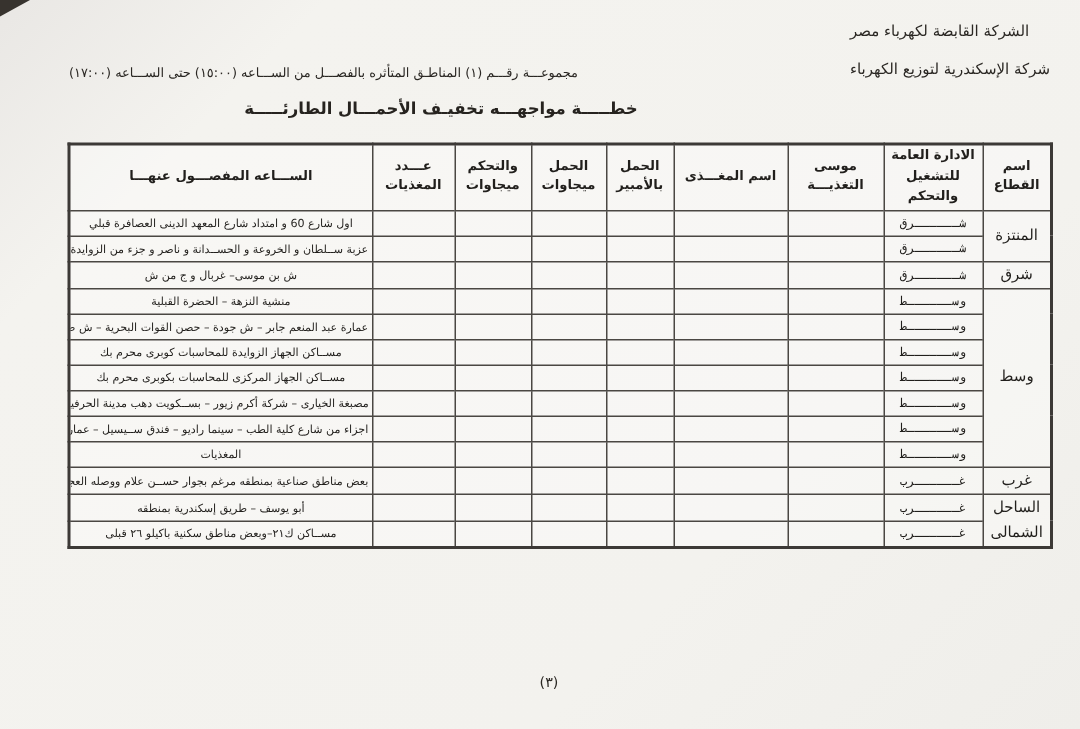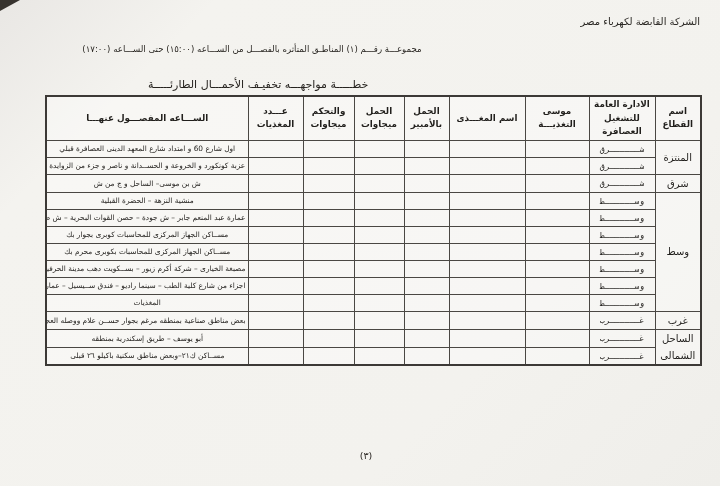--- a/index.html
+++ b/index.html
@@ -14,25 +14,25 @@
   .corner-artifact {
     position:absolute; top:0; left:0; width:0; height:0;
     border-top:11px solid #37332e; border-right:20px solid transparent;
   }
   .company-block {
     position:absolute; top:9px; right:20px; direction:rtl; text-align:left;
     font-size:10px; line-height:25px; white-space:nowrap; color:#2a2723;
   }
   .group-line {
     position:absolute; top:44px; left:46px; width:412px; direction:rtl;
-    text-align:center; font-size:8.6px; white-space:nowrap; color:#2a2723;
+    text-align:left; font-size:8.6px; white-space:nowrap; color:#2a2723;
   }
   .doc-title {
-    position:absolute; top:78px; left:148px; width:292px; direction:rtl;
-    text-align:left; font-size:11px; font-weight:400; white-space:nowrap;
+    position:absolute; top:66px; left:148px; width:292px; direction:rtl;
+    text-align:center; font-size:11px; font-weight:700; white-space:nowrap;
     color:#26231f;
   }
   table {
     position:absolute; top:95px; left:45px; width:655px;
     border-collapse:collapse; table-layout:fixed; direction:rtl;
     border:2px solid #3c3936; background:rgba(255,255,255,0.35);
   }
   th, td { border:1px solid #4a4743; overflow:hidden; color:#211f1c; }
   th {
     font-size:8.8px; font-weight:700; white-space:pre-line;
@@ -52,20 +52,21 @@
 </style>
 </head>
 <body>
 
 <div class="sheet">
 
   <div class="corner-artifact"></div>
 
   <div class="company-block">
     <div>الشركة القابضة لكهرباء مصر</div>
+    <div>شركة الإسكندرية لتوزيع الكهرباء</div>
   </div>
 
   <div class="group-line">مجموعـــة رقـــم (١) المناطـق المتأثره بالفصـــل من الســـاعه (١٥:٠٠) حتى الســـاعه (١٧:٠٠)</div>
 
   <div class="doc-title">خطـــــة مواجهـــه تخفيـف الأحمـــال الطارئـــــة</div>
 
   <table>
     <colgroup>
       <col style="width:46px">
       <col style="width:66px">
@@ -74,21 +75,21 @@
       <col style="width:45px">
       <col style="width:50px">
       <col style="width:51px">
       <col style="width:55px">
       <col style="width:202px">
     </colgroup>
     <thead>
       <tr>
           <th>اسم القطاع</th>
           <th>الادارة العامة
-للتشغيل العصافرة</th>
+للتشغيل والتحكم</th>
           <th>موسى التغذيـــة</th>
           <th>اسم المغـــذى</th>
           <th>الحمل
 بالأمبير</th>
           <th>الحمل
 ميجاوات</th>
           <th>والتحكم
 ميجاوات</th>
           <th>عـــدد
 المغذيات</th>
@@ -108,32 +109,32 @@
           <td class="area-cell">اول شارع 60 و امتداد شارع المعهد الدينى العصافرة قبلي</td>
         </tr>
         <tr>
           <td class="admin-cell">شــــــرق</td>
           <td class="source-cell"></td>
           <td class="feeder-cell"></td>
           <td class="load-amp-cell"></td>
           <td class="load-mw-cell"></td>
           <td class="total-mw-cell"></td>
           <td class="feeder-count-cell"></td>
-          <td class="area-cell">عزبة كونكورد و الخروعة و الحســدانة و ناصر و جزء من الزوايدة</td>
+          <td class="area-cell">عزبة ســلطان و الخروعة و الحســدانة و ناصر و جزء من الزوايدة</td>
         </tr>
         <tr>
           <td rowspan="1" class="sector-cell">شرق</td>
           <td class="admin-cell">شــــــرق</td>
           <td class="source-cell"></td>
           <td class="feeder-cell"></td>
           <td class="load-amp-cell"></td>
           <td class="load-mw-cell"></td>
           <td class="total-mw-cell"></td>
           <td class="feeder-count-cell"></td>
-          <td class="area-cell">ش بن موسى– الساحل و ج من ش</td>
+          <td class="area-cell">ش بن موسى– غربال و ج من ش</td>
         </tr>
         <tr>
           <td rowspan="7" class="sector-cell">وسط</td>
           <td class="admin-cell">وســــــط</td>
           <td class="source-cell"></td>
           <td class="feeder-cell"></td>
           <td class="load-amp-cell"></td>
           <td class="load-mw-cell"></td>
           <td class="total-mw-cell"></td>
           <td class="feeder-count-cell"></td>
@@ -150,21 +151,21 @@
           <td class="area-cell">عمارة عبد المنعم جابر – ش جودة – حصن القوات البحرية – ش صقر</td>
         </tr>
         <tr>
           <td class="admin-cell">وســــــط</td>
           <td class="source-cell"></td>
           <td class="feeder-cell"></td>
           <td class="load-amp-cell"></td>
           <td class="load-mw-cell"></td>
           <td class="total-mw-cell"></td>
           <td class="feeder-count-cell"></td>
-          <td class="area-cell">مســاكن الجهاز المركزى للمحاسبات كوبرى بجوار بك</td>
+          <td class="area-cell">مســاكن الجهاز الزوايدة للمحاسبات كوبرى محرم بك</td>
         </tr>
         <tr>
           <td class="admin-cell">وســــــط</td>
           <td class="source-cell"></td>
           <td class="feeder-cell"></td>
           <td class="load-amp-cell"></td>
           <td class="load-mw-cell"></td>
           <td class="total-mw-cell"></td>
           <td class="feeder-count-cell"></td>
           <td class="area-cell">مســاكن الجهاز المركزى للمحاسبات بكوبرى محرم بك</td>

